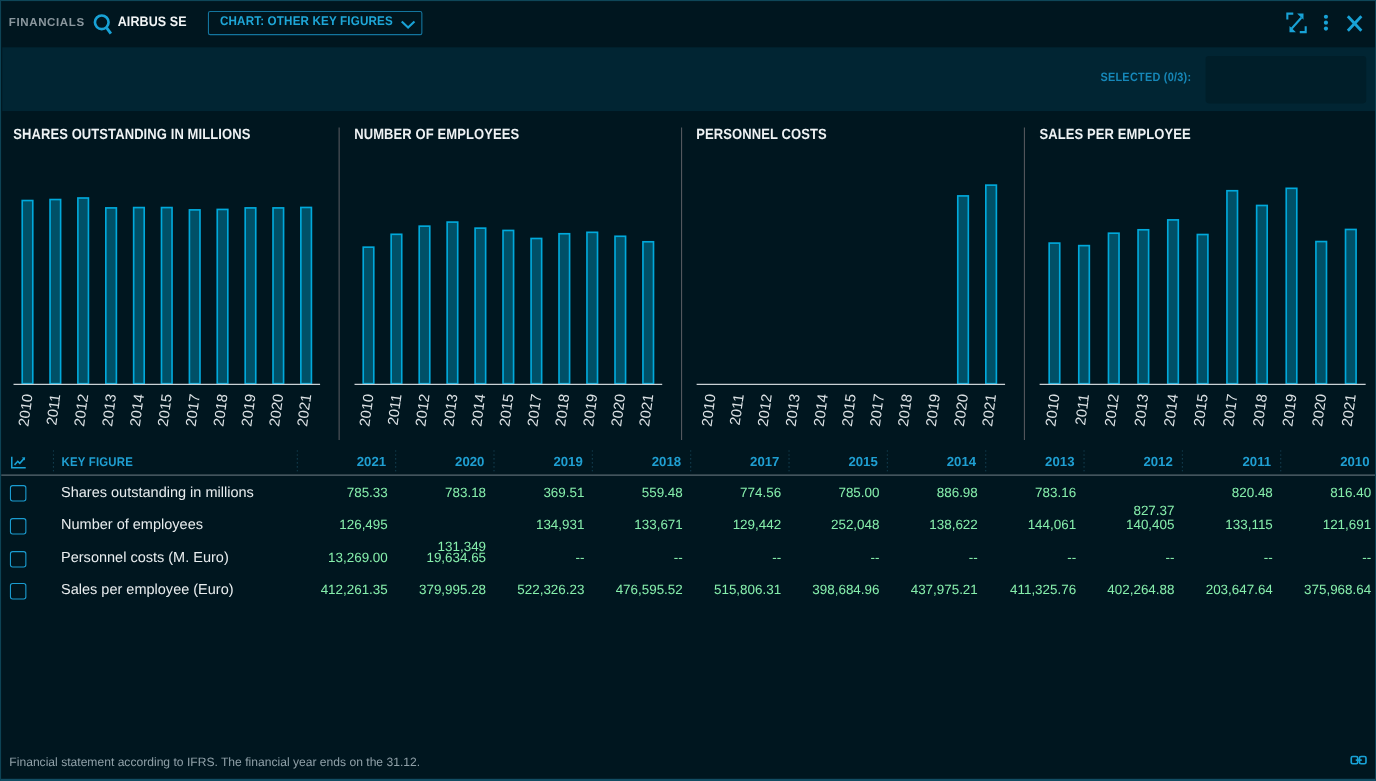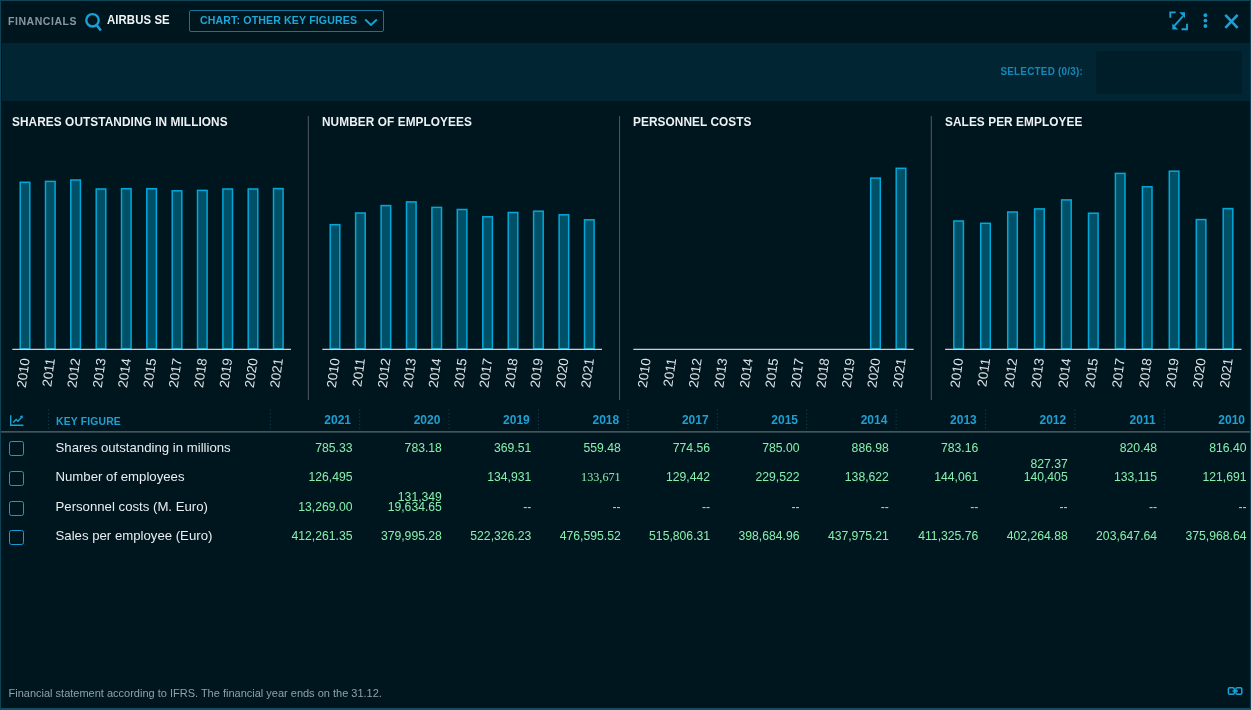--- a/index.html
+++ b/index.html
@@ -184,23 +184,23 @@
 <div class="tv r" style="left:800.9px;top:438.5px;width:87px;">886.98</div>
 <div class="tv r" style="left:890.3px;top:438.5px;width:87px;">783.16</div>
 <div class="tv r" style="left:979.7px;top:455px;width:87px;">827.37</div>
 <div class="tv r" style="left:1069.1px;top:438.5px;width:87px;">820.48</div>
 <div class="tv r" style="left:1158.5px;top:438.5px;width:87px;">816.40</div>
 <div class="cb" style="top:470.0px;"></div>
 <div class="tl" style="left:54.5px;top:468.2px;">Number of employees</div>
 <div class="tv r" style="left:264.5px;top:468.2px;width:87px;">126,495</div>
 <div class="tv r" style="left:353.9px;top:468.2px;width:87px;margin-top:20px;">131,349</div>
 <div class="tv r" style="left:443.3px;top:468.2px;width:87px;">134,931</div>
-<div class="tv r" style="left:532.7px;top:468.2px;width:87px;font-family:Liberation Serif, serif;">133,671</div>
+<div class="tv r" style="left:532.7px;top:468.2px;width:87px;">133,671</div>
 <div class="tv r" style="left:622.1px;top:468.2px;width:87px;">129,442</div>
-<div class="tv r" style="left:711.5px;top:468.2px;width:87px;">229,522</div>
+<div class="tv r" style="left:711.5px;top:468.2px;width:87px;">252,048</div>
 <div class="tv r" style="left:800.9px;top:468.2px;width:87px;">138,622</div>
 <div class="tv r" style="left:890.3px;top:468.2px;width:87px;">144,061</div>
 <div class="tv r" style="left:979.7px;top:468.2px;width:87px;">140,405</div>
 <div class="tv r" style="left:1069.1px;top:468.2px;width:87px;">133,115</div>
 <div class="tv r" style="left:1158.5px;top:468.2px;width:87px;">121,691</div>
 <div class="cb" style="top:499.6px;"></div>
 <div class="tl" style="left:54.5px;top:497.8px;">Personnel costs (M. Euro)</div>
 <div class="tv r" style="left:264.5px;top:497.8px;width:87px;">13,269.00</div>
 <div class="tv r" style="left:353.9px;top:497.8px;width:87px;">19,634.65</div>
 <div class="tv r" style="left:443.3px;top:497.8px;width:87px;">--</div>

